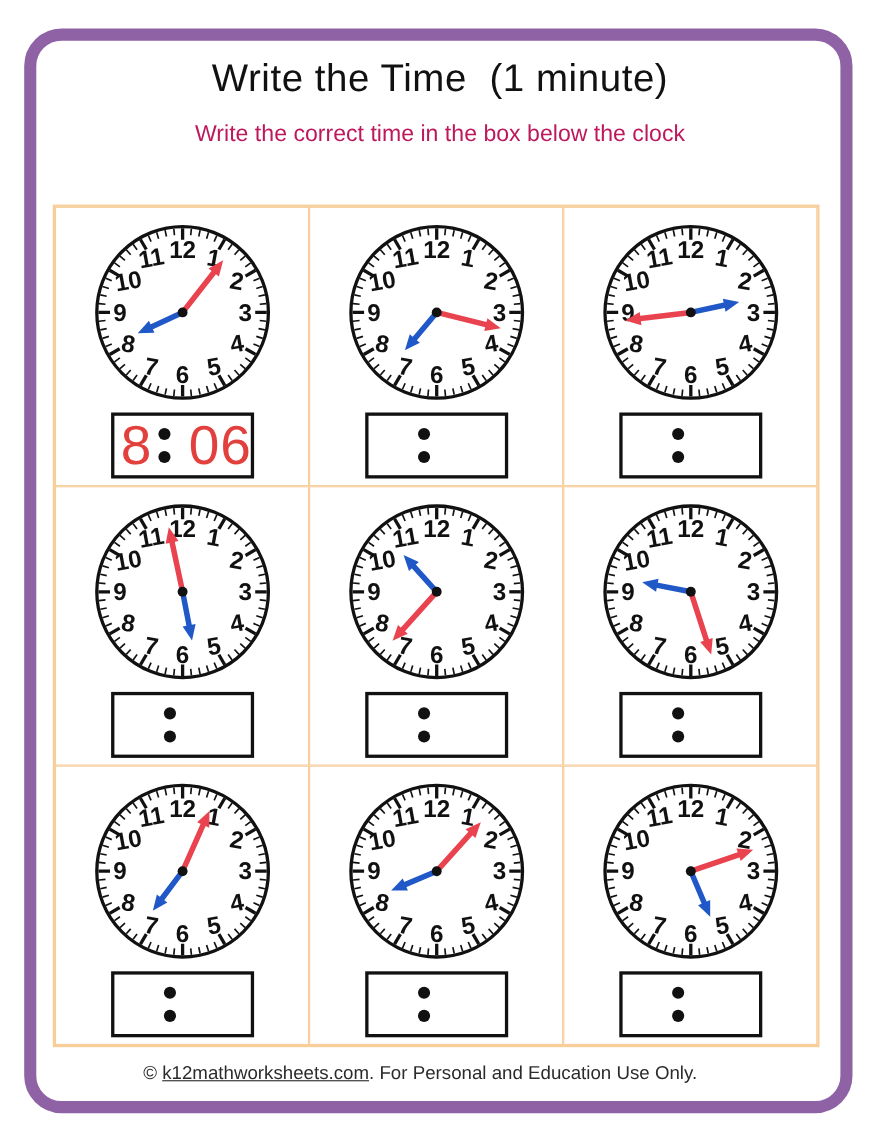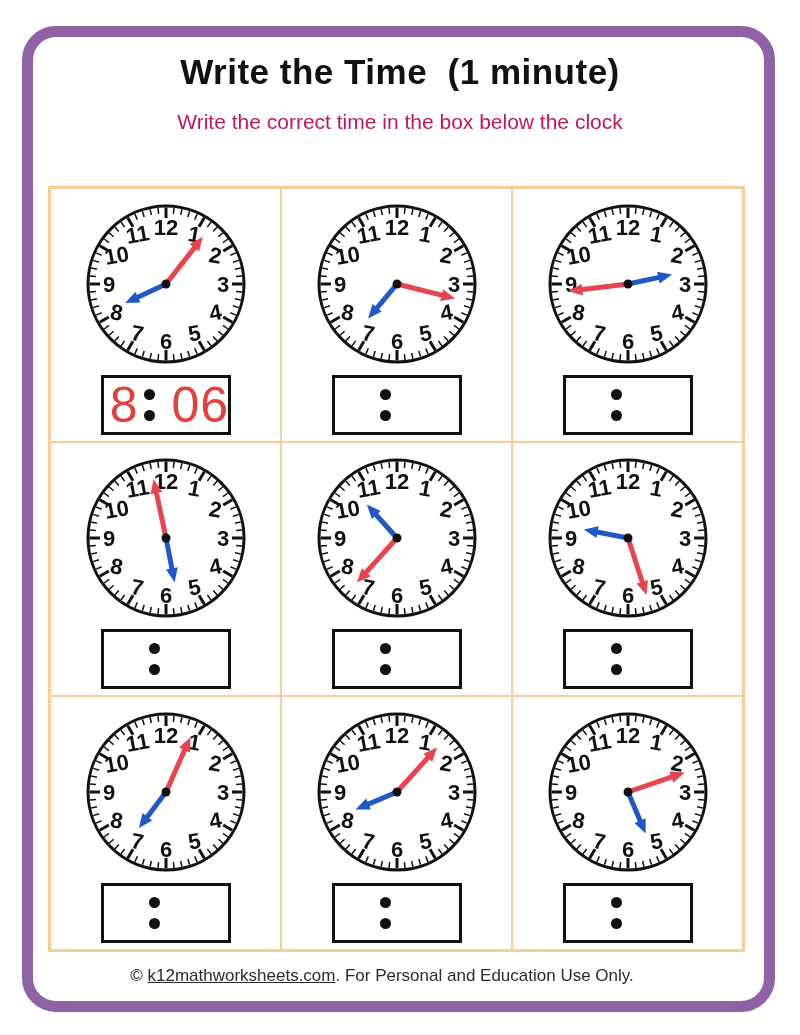--- a/index.html
+++ b/index.html
@@ -14,21 +14,21 @@
     font-family:"Liberation Sans", sans-serif;color:var(--ink);
     position:relative;overflow:hidden;
   }
   .frame{
     position:absolute;left:22px;top:26px;width:753px;height:986px;
     border:11px solid var(--purple);border-radius:34px;
     pointer-events:none;
   }
   .title{
     position:absolute;top:52px;left:0;width:800px;
-    text-align:center;font-size:35px;font-weight:700;
+    text-align:center;font-size:35px;font-weight:400;
     letter-spacing:0.5px;white-space:pre;
   }
   .subtitle{
     position:absolute;top:110px;left:0;width:800px;
     text-align:center;font-size:21px;font-weight:400;color:#be185d;
   }
   .grid{
     position:absolute;left:48px;top:186px;width:697px;height:766px;
     display:grid;grid-template-columns:repeat(3,1fr);grid-template-rows:repeat(3,1fr);
     border:2px solid var(--orange);background:#fff;

